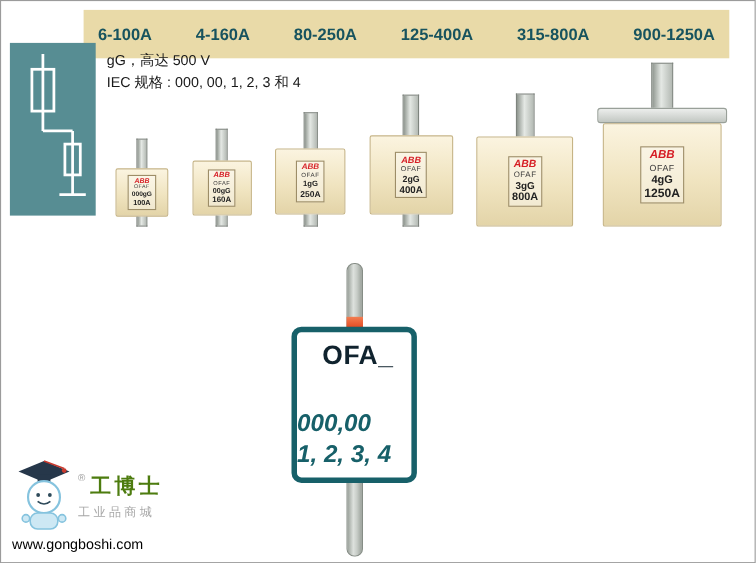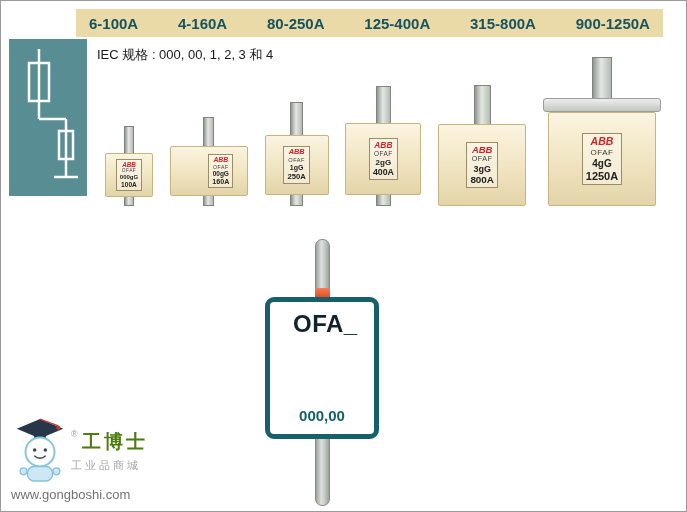--- a/index.html
+++ b/index.html
@@ -1,20 +1,20 @@
 <!DOCTYPE html>
 <html><head>
 <meta charset="utf-8">
 <style>
   html,body{margin:0;padding:0;}
   body{font-family:"Liberation Sans","DejaVu Sans",sans-serif;background:#ffffff;}
   .page{position:relative;width:687px;height:512px;border:1px solid #9b9b9b;background:#fff;overflow:hidden;box-sizing:border-box;}
 
   
-  .ratings-bar{position:absolute;left:75px;top:8px;width:587px;height:28px;background:#e9daa8;display:flex;align-items:center;justify-content:space-between;padding:0 13px;box-sizing:border-box;}
+  .ratings-bar{position:absolute;left:75px;top:8px;width:587px;height:44px;background:#e9daa8;display:flex;align-items:center;justify-content:space-between;padding:0 13px;box-sizing:border-box;}
   .rating{color:#17535e;font-weight:bold;font-size:15px;white-space:nowrap;}
 
   
   .symbol-panel{position:absolute;left:8px;top:38px;width:78px;height:157px;background:#578d93;}
 
   
   .specs{position:absolute;left:96px;top:44px;color:#1a1a1a;font-size:13px;line-height:1.5;}
   .specs .voltage{font-weight:bold;font-size:14px;color:#000;}
 
   
@@ -23,41 +23,41 @@
   .blade{background:linear-gradient(90deg,#8f968f,#e4e8e4 45%,#b4bab4);border:1px solid #7e847e;border-bottom:none;}
   .fbody{background:linear-gradient(180deg,#fbf4e0,#f0e4c0 55%,#e3d4a8);border:1px solid #c6b485;border-radius:2px;display:flex;align-items:center;justify-content:center;}
   .flabel{text-align:center;border:1px solid #9d8d67;background:rgba(255,255,255,0.4);padding:1px 3px;line-height:1.2;}
   .brand{color:#d61f26;font-weight:bold;font-style:italic;font-size:1.05em;}
   .series{color:#3a3a3a;font-size:0.8em;letter-spacing:0.5px;}
   .fsize{color:#222;font-weight:bold;font-size:1em;}
   .amps{color:#222;font-weight:bold;font-size:1.1em;}
   .blade-btm{background:linear-gradient(90deg,#8f968f,#e4e8e4 45%,#b4bab4);border:1px solid #7e847e;border-top:none;}
   .topcap{background:linear-gradient(180deg,#eceeec,#c2c7c2);border:1px solid #99a099;border-radius:3px;}
   .f1 .blade{width:8px;height:26px;}  .f1 .fbody{width:46px;height:42px;}  .f1 .flabel{font-size:6px;}   .f1 .blade-btm{width:8px;height:8px;}
-  .f2 .blade{width:9px;height:28px;}  .f2 .fbody{width:52px;height:48px;padding-left:24px;}  .f2 .flabel{font-size:6.5px;} .f2 .blade-btm{width:9px;height:9px;}
+  .f2 .blade{width:9px;height:28px;}  .f2 .fbody{width:52px;height:48px;}  .f2 .flabel{font-size:6.5px;} .f2 .blade-btm{width:9px;height:9px;}
   .f3 .blade{width:11px;height:32px;} .f3 .fbody{width:62px;height:58px;}  .f3 .flabel{font-size:7px;}   .f3 .blade-btm{width:11px;height:10px;}
   .f4 .blade{width:13px;height:36px;} .f4 .fbody{width:74px;height:70px;}  .f4 .flabel{font-size:8px;}   .f4 .blade-btm{width:13px;height:10px;}
   .f5 .blade{width:15px;height:38px;} .f5 .fbody{width:86px;height:80px;}  .f5 .flabel{font-size:9px;}
   .f6 .blade{width:18px;height:40px;} .f6 .fbody{width:106px;height:92px;} .f6 .flabel{font-size:10px;}  .f6 .topcap{width:116px;height:12px;}
 
   
   .selector-bar{position:absolute;left:314px;top:238px;width:15px;height:267px;border-radius:7px;background:linear-gradient(90deg,#9aa19a,#dde1dd 40%,#c8cdc8 65%,#9aa19a);border:1px solid #868d86;box-sizing:border-box;}
   .selector-marker{position:absolute;left:314px;top:287px;width:15px;height:13px;background:linear-gradient(180deg,#f27e52,#dd3a13);}
   .selector-box{position:absolute;left:264px;top:296px;width:114px;height:142px;background:#fff;border:5px solid #176069;border-radius:9px;box-sizing:border-box;padding-left:15px;}
   .model-label{margin:8px 0 0 8px;font-size:24px;font-weight:bold;color:#10232e;letter-spacing:0.5px;}
-  .size-options{position:absolute;bottom:8px;left:0;width:100%;text-align:center;color:#176069;font-weight:bold;font-size:15px;line-height:1.25;}
+  .size-options{position:absolute;bottom:8px;left:0;width:100%;color:#176069;font-weight:bold;font-size:22px;line-height:1.25;font-style:italic;}
 
   
   .watermark{position:absolute;left:10px;top:414px;width:175px;}
   .wm-top{display:flex;align-items:flex-start;}
   .wm-text{margin-top:14px;margin-left:2px;}
   .wm-reg{font-size:9px;color:#9a9a9a;vertical-align:top;}
   .wm-name{font-size:19px;font-weight:bold;color:#4d7c0f;letter-spacing:3px;}
   .wm-sub{font-size:11px;color:#a6a6a6;letter-spacing:3px;margin-top:3px;}
-  .wm-url{font-size:13px;color:#737373;margin-top:2px;}
+  .wm-url{font-size:13px;color:#000000;margin-top:2px;}
 </style>
 </head>
 <body>
 
 <div class="page">
 
   <div class="ratings-bar">
     <span class="rating">6-100A</span>
     <span class="rating">4-160A</span>
     <span class="rating">80-250A</span>
@@ -73,20 +73,21 @@
         <rect x="20" y="24" width="20" height="38"></rect>
         <line x1="30" y1="80" x2="57" y2="80"></line>
         <line x1="57" y1="80" x2="57" y2="138"></line>
         <rect x="50" y="92" width="14" height="28"></rect>
         <line x1="45" y1="138" x2="69" y2="138"></line>
       </g>
     </svg>
   </div>
 
   <div class="specs">
+    <div>gG，高达 500 V</div>
     <div>IEC 规格 : 000, 00, 1, 2, 3 和 4</div>
   </div>
 
   <div class="fuse-row">
 
     <div class="fuse f1">
       <div class="blade"></div>
       <div class="fbody">
         <div class="flabel">
           <div class="brand">ABB</div>
@@ -163,20 +164,21 @@
     </div>
 
   </div>
 
   <div class="selector-bar"></div>
   <div class="selector-marker"></div>
   <div class="selector-box">
     <div class="model-label">OFA_</div>
     <div class="size-options">
       <div>000,00</div>
+      <div>1, 2, 3, 4</div>
     </div>
   </div>
 
   <div class="watermark">
     <div class="wm-top">
       <svg viewBox="0 0 60 70" width="58" height="70">
         <polygon points="30,3 54,13 30,23 6,13" fill="#26374a"></polygon>
         <rect x="24" y="16" width="12" height="7" fill="#26374a"></rect>
         <line x1="30" y1="3" x2="49" y2="10" stroke="#c93a2e" stroke-width="1.5"></line>
         <circle cx="49" cy="12" r="2.2" fill="#c93a2e"></circle>

